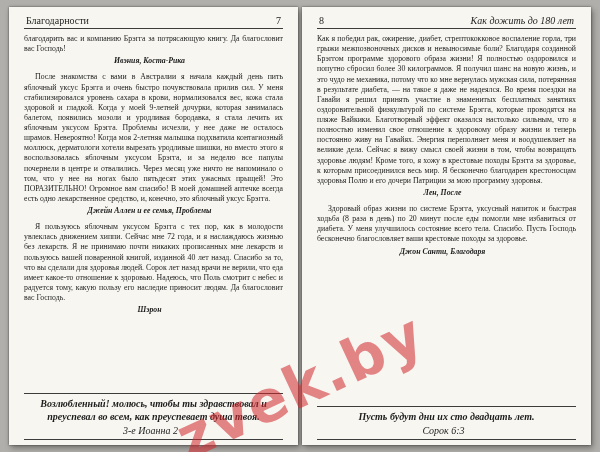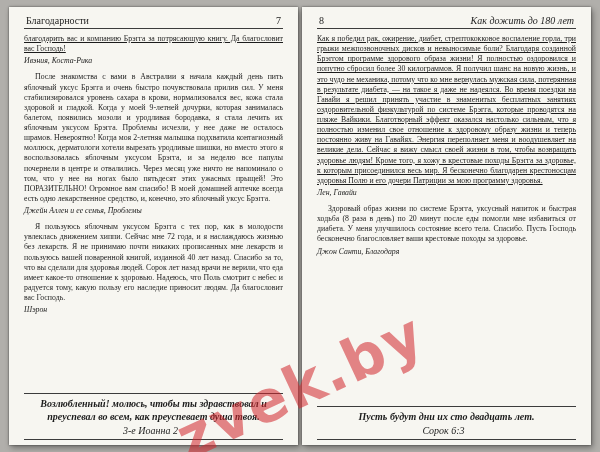--- a/index.html
+++ b/index.html
@@ -22,22 +22,22 @@
     font-size:10px; padding:0 2px 2px 2px;
     border-bottom:1px solid #3c3c3c;
   }
   .running-title.italic { font-style:italic; }
   .page-body {
     flex:1; padding-top:5px;
     font-size:7.8px; line-height:1.3;
     text-align:justify; hyphens:auto;
   }
   .para { margin:0 0 2px 0; text-indent:11px; }
-  .para.no-indent { text-indent:0;text-decoration:underline; }
-  .signature { margin:1px 8px 6px 0; text-align:left; font-style:italic; }
+  .para.no-indent { text-indent:0; }
+  .signature { margin:1px 8px 6px 0; text-align:center; font-style:italic;font-weight:bold; }
   .promo {
     border-top:1px solid #3c3c3c;
     margin-top:2px; padding:4px 0 4px 0;
     font-size:8px; line-height:1.32;
     font-style:italic; font-weight:bold; text-align:justify;
   }
   .promo p { margin:0; text-indent:11px; }
   .footer-quote {
     border-top:1px solid #3c3c3c; border-bottom:1px solid #3c3c3c;
     padding:3px 2px 2px 2px; margin-top:0;
@@ -79,21 +79,21 @@
       </div>
     </div>
 
     <div class="page" lang="ru">
       <div class="page-header">
         <span class="page-number">8</span>
         <span class="running-title italic">Как дожить до 180 лет</span>
       </div>
       <div class="page-body">
         <p class="para no-indent">Как я победил рак, ожирение, диабет, стрептококковое воспаление горла, три грыжи межпозвоночных дисков и невыносимые боли? Благодаря созданной Брэггом программе здорового образа жизни! Я полностью оздоровился и попутно сбросил более 30 килограммов. Я получил шанс на новую жизнь, и это чудо не механика, потому что ко мне вернулась мужская сила, потерянная в результате диабета, — на такое я даже не надеялся. Во время поездки на Гавайи я решил принять участие в знаменитых бесплатных занятиях оздоровительной физкультурой по системе Брэгга, которые проводятся на пляже Вайкики. Благотворный эффект оказался настолько сильным, что я полностью изменил свое отношение к здоровому образу жизни и теперь постоянно живу на Гавайях. Энергия переполняет меня и воодушевляет на великие дела. Сейчас я вижу смысл своей жизни в том, чтобы возвращать здоровье людям! Кроме того, я хожу в крестовые походы Брэгга за здоровье, к которым присоединился весь мир. Я бесконечно благодарен крестоносцам здоровья Полю и его дочери Патриции за мою программу здоровья.</p>
-        <p class="signature">Лен, Гавайи</p>
+        <p class="signature">Лен, После</p>
         <p class="para">Здоровый образ жизни по системе Брэгга, уксусный напиток и быстрая ходьба (8 раза в день) по 20 минут после еды помогли мне избавиться от диабета. У меня улучшилось состояние всего тела. Спасибо. Пусть Господь бесконечно благословляет ваши крестовые походы за здоровье.</p>
         <p class="signature">Джон Санти, Благодаря</p>
       </div>
       <div class="footer-quote">
         <p class="quote-text">Пусть будут дни их сто двадцать лет.</p>
         <p class="quote-source">Сорок 6:3</p>
       </div>
     </div>
 
   </div>

